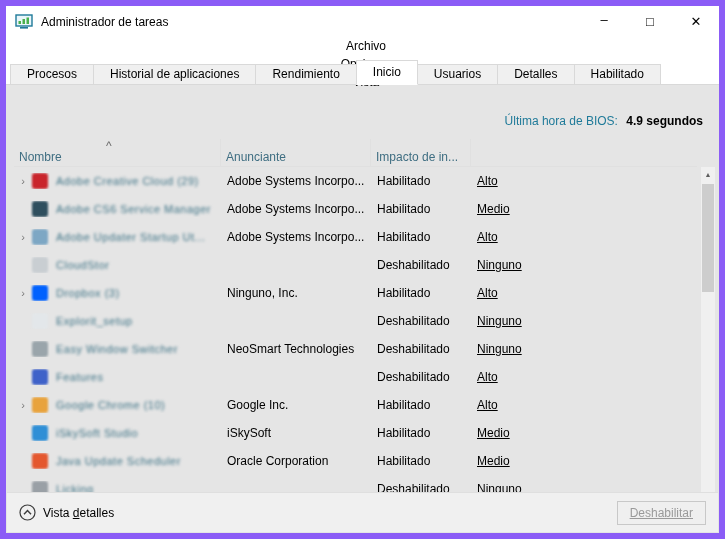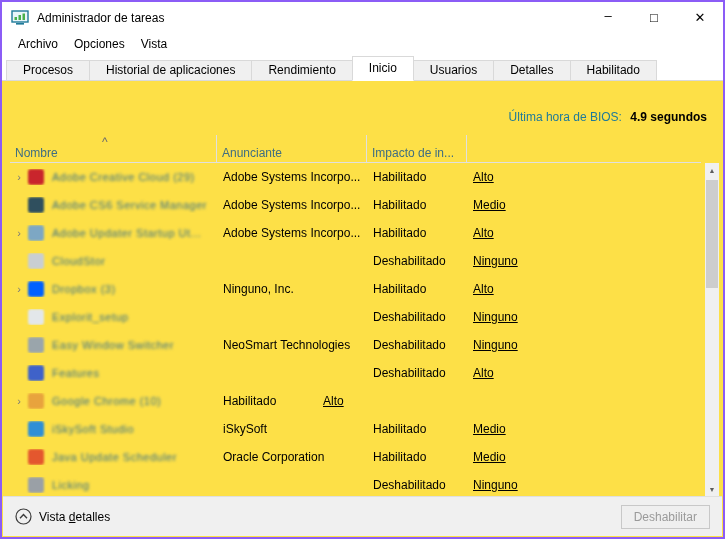--- a/index.html
+++ b/index.html
@@ -2,35 +2,35 @@
 <html><head>
 <meta charset="utf-8">
 <style>
   * { box-sizing: border-box; margin: 0; padding: 0; }
   html, body { width: 725px; height: 539px; }
   body { font-family: "Liberation Sans", "DejaVu Sans", sans-serif; font-size: 12px; color: #000; background: #fff; }
 
   .window {
     position: relative;
     width: 725px; height: 539px;
-    border: 2px solid #8b5cf6;
-    background: #fde047;
+    border: 6px solid #8b5cf6;
+    background: #e5e5e5;
     overflow: hidden;
   }
 
   
   .titlebar { display: flex; align-items: center; height: 31px; padding-left: 9px; background: #fff; }
   .app-icon { width: 18px; height: 16px; margin-right: 8px; flex: none; }
   .title-text { font-size: 12px; color: #000; }
   .title-spacer { flex: 1; }
   .caption-btn { width: 46px; height: 31px; display: flex; align-items: center; justify-content: center; font-size: 13px; color: #000; cursor: default; }
   .caption-btn.min span { position: relative; top: -2px; }
 
   
-  .menubar { display: flex; height: 21px; padding-left: 9px; align-items: center; background: #fff; }
+  .menubar { display: flex; height: 21px; padding-left: 9px; align-items: center; background: #fff; flex-direction: column; }
   .menu-item { padding: 2px 7px; margin-right: 2px; }
 
   
   .tabbar { display: flex; align-items: flex-end; height: 27px; padding: 0 4px; border-bottom: 1px solid #d9d9d9; background: #fff; }
   .tab {
     height: 21px; line-height: 19px; padding: 0 16px;
     border: 1px solid #d9d9d9; background: #f0f0f0;
     margin-right: -1px; margin-bottom: -1px; white-space: nowrap;
     position: relative; z-index: 1;
   }
@@ -75,21 +75,21 @@
   
   .footer { position: absolute; left: 1px; right: 1px; bottom: 1px; height: 40px; background: #f0f0f0; border-top: 1px solid #dfdfdf; display: flex; align-items: center; padding: 0 12px; }
   .details-toggle { display: flex; align-items: center; }
   .chev-circle { width: 17px; height: 17px; margin-right: 7px; flex: none; }
   .footer-spacer { flex: 1; }
   .btn-disable {
     min-width: 88px; height: 24px; padding: 0 12px;
     background: #efefef; border: 1px solid #c8c8c8;
     color: #9a9a9a; font-size: 12px; font-family: inherit;
   }
-  .btn-disable .lbl { }
+  .btn-disable .lbl { text-decoration: underline; }
   .ukey { text-decoration: underline; }
 </style>
 </head>
 <body>
 
 <div class="window">
 
   <div class="titlebar">
     <svg class="app-icon" viewBox="0 0 18 16">
       <rect x="1" y="1" width="16" height="11" fill="#eaf6fa" stroke="#1f7a99" stroke-width="1.4"></rect>
@@ -231,20 +231,21 @@
       <span class="cell status">Deshabilitado</span>
       <span class="cell impact">Alto</span>
     </div>
 
     <div class="row">
       <span class="cell name">
           <span class="expand">›</span>
           <span class="appicon" style="background: rgb(232, 163, 61);"></span>
           <span class="nametext">Google Chrome (10)</span>
         </span>
+      <span class="cell pub">Google Inc.</span>
       <span class="cell status">Habilitado</span>
       <span class="cell impact">Alto</span>
     </div>
 
     <div class="row">
       <span class="cell name">
           <span class="expand"></span>
           <span class="appicon" style="background: rgb(47, 143, 214);"></span>
           <span class="nametext">iSkySoft Studio</span>
         </span>

